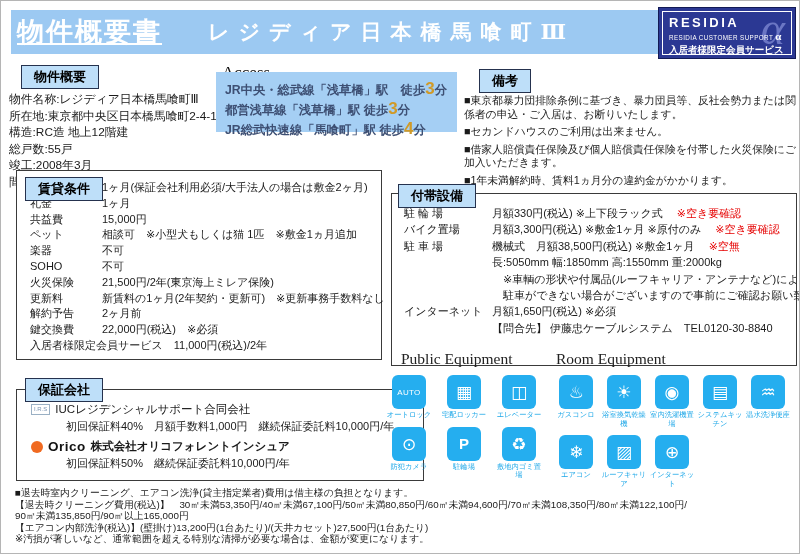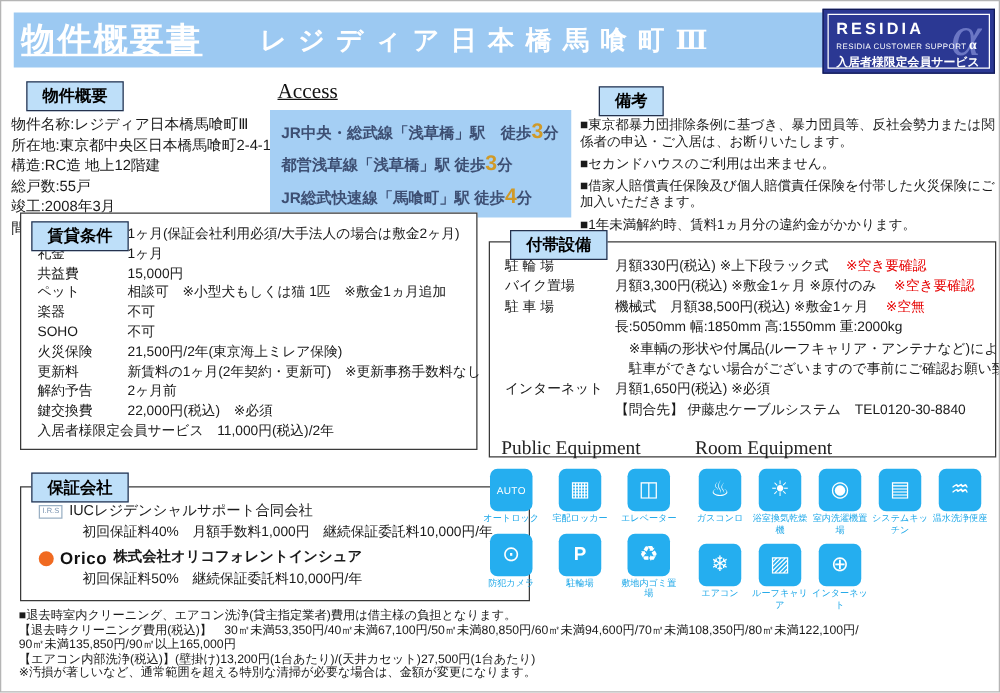--- a/index.html
+++ b/index.html
@@ -21,21 +21,21 @@
   .badge-member { position:relative; z-index:1; color:#fff; font-size:9.5px; font-weight:bold; margin-top:2px; white-space:nowrap; }
 
   
   .chip { position:absolute; background:#bedff9; border:1.6px solid #25324e; font-size:13px; font-weight:bold; color:#000; padding:2px 12px; z-index:3; white-space:nowrap; }
 
   
   .overview-body { position:absolute; left:8px; top:90px; width:210px; font-size:11.8px; line-height:16.5px; color:#1a1a1a; white-space:nowrap; }
 
   
   .access-title { position:absolute; left:221px; top:62px; font-family:"Liberation Serif","DejaVu Serif",serif; font-size:17px; color:#111;text-decoration:underline; }
-  .access-box { position:absolute; left:215px; top:87px; width:241px; height:86px; background:#a5cff4; padding:7px 9px; display:flex; flex-direction:column; justify-content:space-between; }
+  .access-box { position:absolute; left:215px; top:71px; width:241px; height:60px; background:#a5cff4; padding:7px 9px; display:flex; flex-direction:column; justify-content:flex-start; }
   .access-line { font-size:12.3px; font-weight:bold; color:#3d4f73; white-space:nowrap; }
   .access-min { color:#d09a28; font-size:17px; font-weight:bold; }
 
   
   .remarks-body { position:absolute; left:463px; top:93px; width:334px; font-size:10.8px; line-height:13.6px; color:#1a1a1a; }
   .remarks-body .item { margin-bottom:4px; }
 
   
   .boxed { position:absolute; border:1.6px solid #3a3a3a; background:#fff; }
   .rental-box { left:15px; top:169px; width:366px; height:190px; padding:9px 0 0 13px; }
@@ -162,21 +162,21 @@
         <span class="k">解約予告</span>
         <span class="v">2ヶ月前</span>
       </div>
     <div class="kv-row">
         <span class="k">鍵交換費</span>
         <span class="v">22,000円(税込)　※必須</span>
       </div>
     <div class="member-line">入居者様限定会員サービス　11,000円(税込)/2年</div>
   </div>
 
-  <div class="chip" style="left:407px; top:183px;">付帯設備</div>
+  <div class="chip" style="left:397px; top:183px;">付帯設備</div>
   <div class="boxed facilities-box">
     <div class="kv-row">
         <span class="k">駐 輪 場</span>
         <span class="v">月額330円(税込) ※上下段ラック式</span>
         <span class="note-red">※空き要確認</span>
       </div>
     <div class="kv-row">
         <span class="k">バイク置場</span>
         <span class="v">月額3,300円(税込) ※敷金1ヶ月 ※原付のみ</span>
         <span class="note-red">※空き要確認</span>

